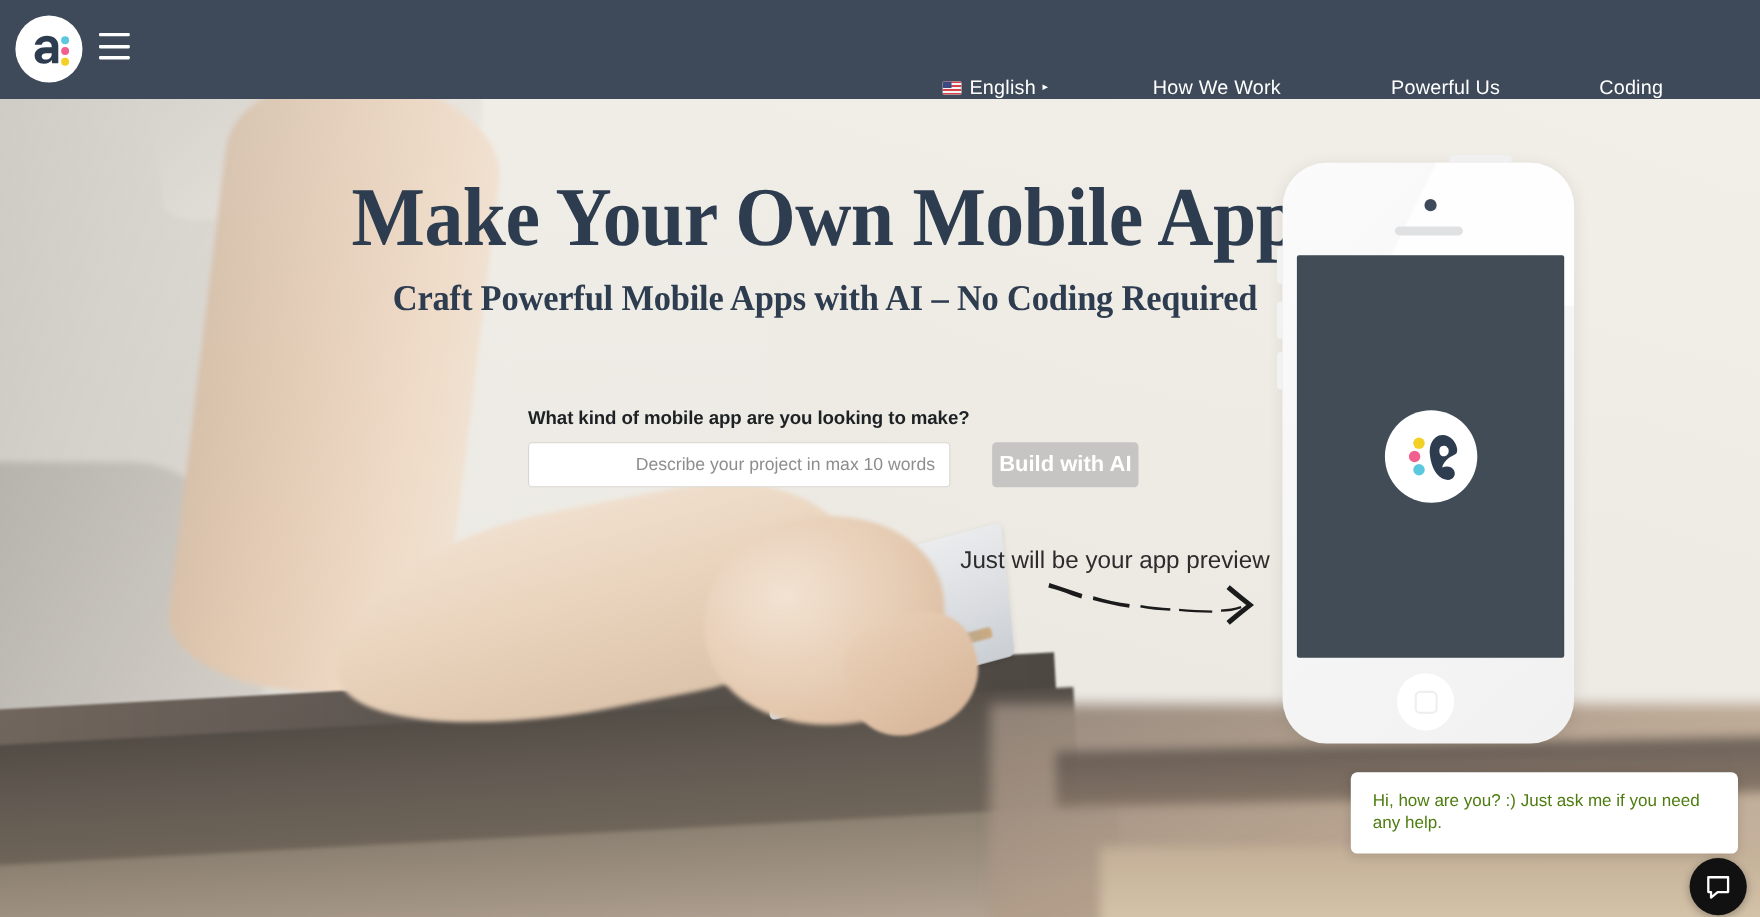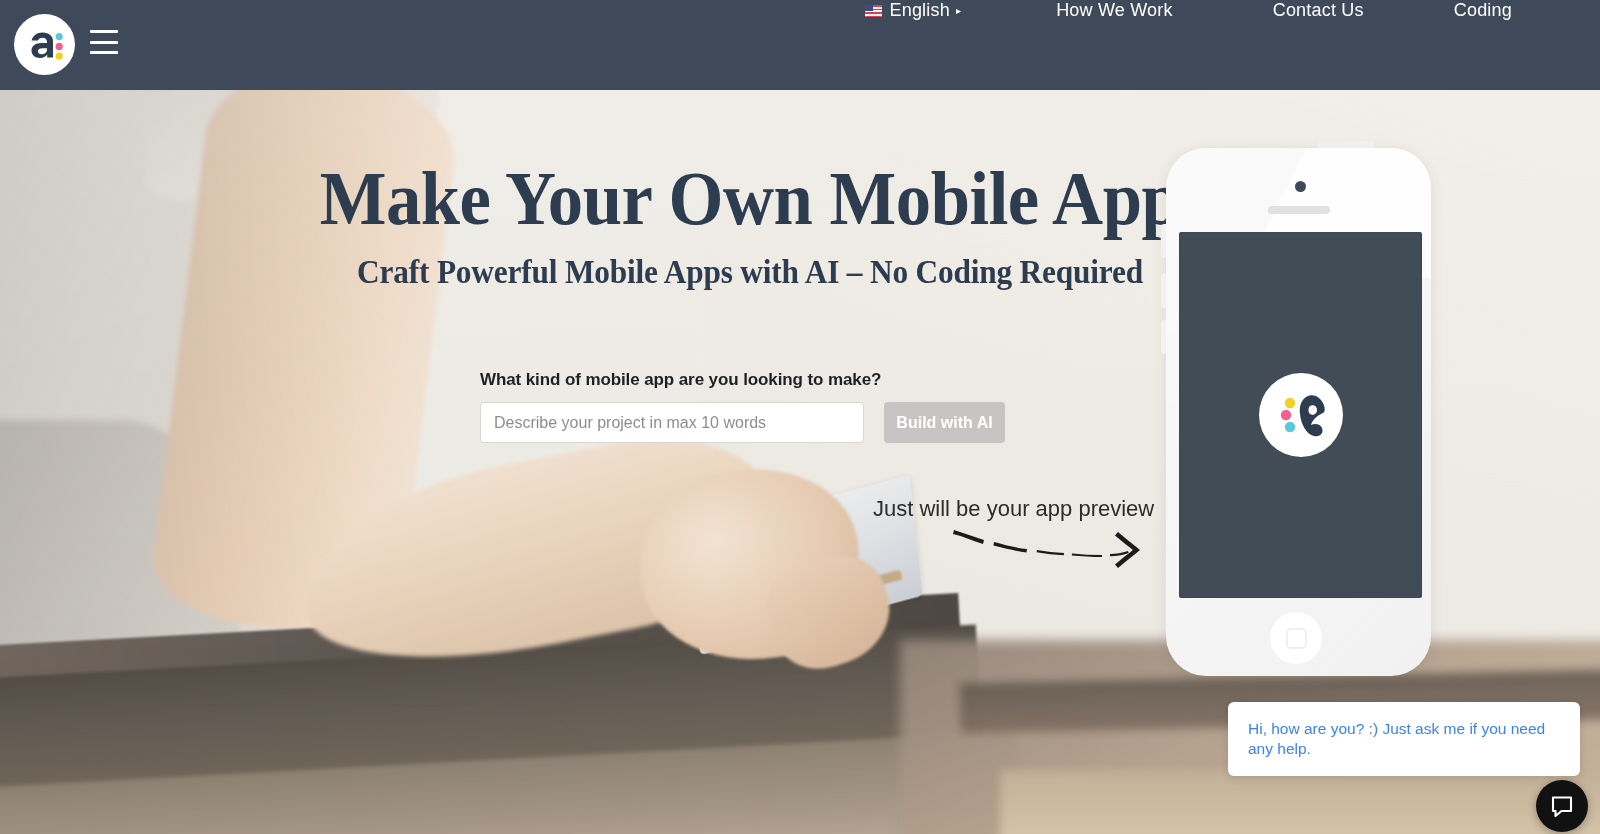--- a/index.html
+++ b/index.html
@@ -225,21 +225,21 @@
     width: 28px;
     background: #ffffff;
     border-radius: 1px;
   }
 
   .nav {
     position: absolute;
     right: 0; top: 0;
     height: 90px;
     display: flex;
-    align-items: flex-start;
+    align-items: flex-end;
   }
   .nav-item {
     color: #ffffff;
     font-size: 18px;
     letter-spacing: 0.2px;
     text-decoration: none;
     white-space: nowrap;
     cursor: pointer;
     display: flex;
     align-items: center;
@@ -325,31 +325,32 @@
     width: 384px;
     height: 41px;
     border: 1px solid #d9d6d0;
     border-radius: 4px;
     background: #ffffff;
     padding: 0 13px;
     font-size: 16px;
     color: #333333;
     outline: none;
     font-family: "Liberation Sans", sans-serif;
+    text-align: right;
   }
   .prompt-input::placeholder { color: #8d8d8d; }
   .build-btn {
-    margin-left: 20px;
-    width: 121px;
+    margin-left: 38px;
+    width: 133px;
     height: 41px;
     border: none;
     border-radius: 4px;
     background: #c6c5c4;
     color: #ffffff;
-    font-size: 16px;
+    font-size: 20px;
     font-weight: bold;
     cursor: default;
     font-family: "Liberation Sans", sans-serif;
   }
 
   
   .preview-hint {
     position: absolute;
     left: 873px; top: 496px;
     font-size: 22px;
@@ -472,21 +473,21 @@
   
   .chat-bubble {
     position: absolute;
     left: 1228px; top: 702px;
     width: 352px;
     padding: 17px 20px;
     background: #ffffff;
     border-radius: 6px;
     box-shadow: 0 2px 10px rgba(0,0,0,0.13);
     font-size: 15.5px;
-    color: #3b82f6;
+    color: #4d7c0f;
     z-index: 60;
     line-height: 1.3;
   }
   .chat-fab {
     position: absolute;
     left: 1536px; top: 780px;
     width: 52px; height: 52px;
     border-radius: 50%;
     background: #111111;
     display: flex;
@@ -545,21 +546,21 @@
       <a class="nav-item nav-lang">
         <span class="flag">
           <span class="stripes"></span>
           <span class="canton"></span>
         </span>
         <span>English</span>
         <span class="caret">▸</span>
       </a>
 
       <a class="nav-item nav-how">How We Work</a>
-      <a class="nav-item nav-contact">Contact Us</a>
+      <a class="nav-item nav-contact">Powerful Us</a>
       <a class="nav-item nav-login">Coding</a>
     </div>
   </div>
 
   <div class="hero-text">
     <h1 class="headline">Make Your Own Mobile App</h1>
     <h2 class="subhead">Craft Powerful Mobile Apps with AI – No Coding Required</h2>
   </div>
 
   <div class="form-wrap">

